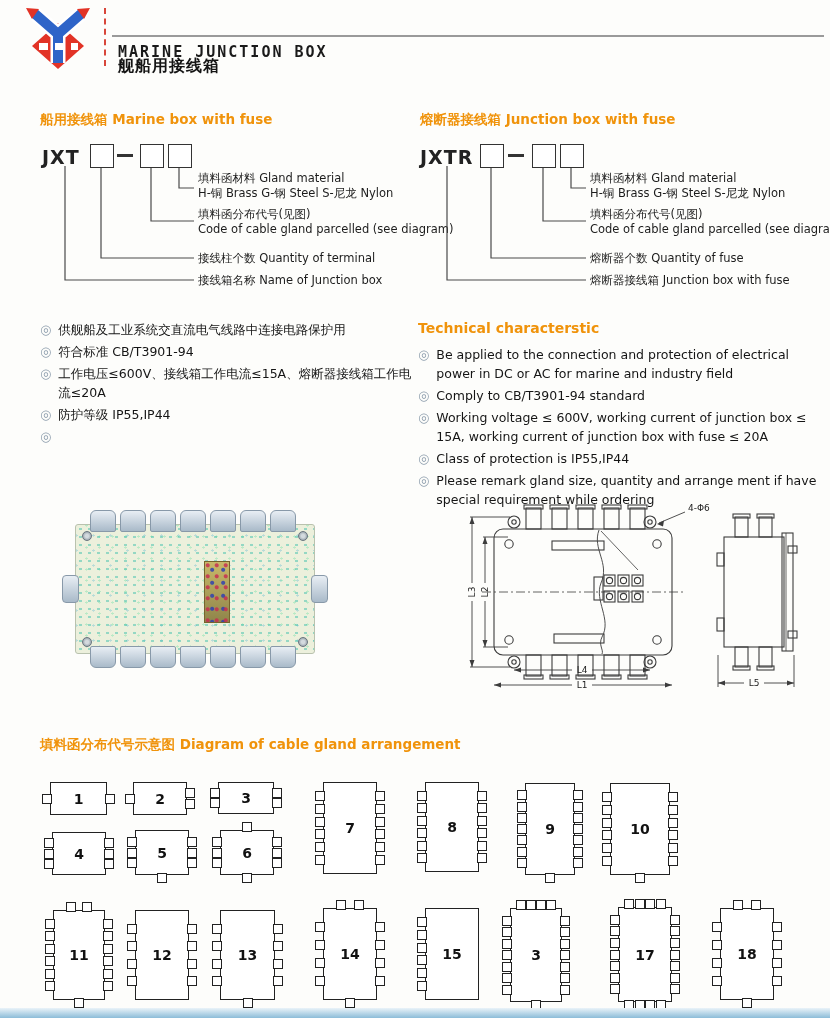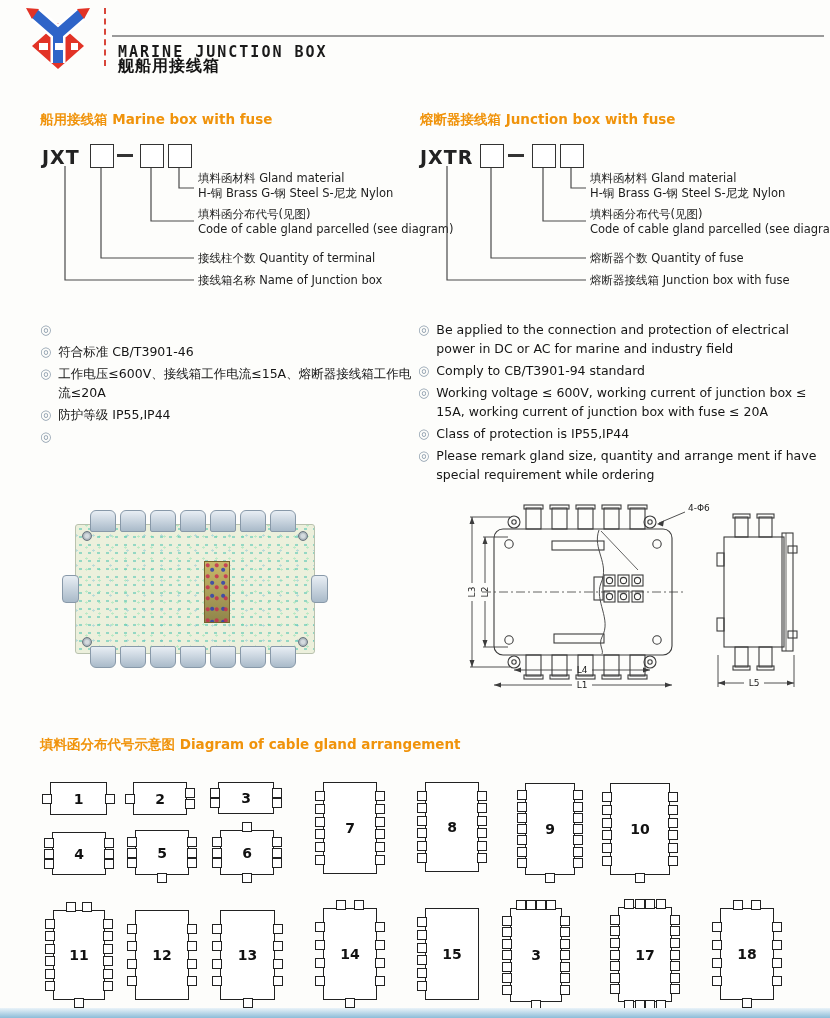--- a/index.html
+++ b/index.html
@@ -122,39 +122,41 @@
   <div class="cl" style="left:170px;top:79px;">H-铜 Brass   G-钢 Steel   S-尼龙 Nylon</div>
   <div class="cl" style="left:170px;top:100px;">填料函分布代号(见图)</div>
   <div class="cl" style="left:170px;top:115px;">Code of cable gland parcelled (see diagram)</div>
   <div class="cl" style="left:170px;top:144px;">熔断器个数 Quantity of fuse</div>
   <div class="cl" style="left:170px;top:166px;">熔断器接线箱 Junction box with fuse</div>
 </div>
 
 <div class="abs" style="left:40px;top:320px;width:374px;">
   <div class="ti">
     <span class="b">◎</span>
-    </div>
-  <div class="ti">
-    <span class="b">◎</span>
-    <span>符合标准 CB/T3901-46</span>
+    <span>供舰船及工业系统交直流电气线路中连接电路保护用</span>
+    </div>
+  <div class="ti">
+    <span class="b">◎</span>
+    <span>符合标准 CB/T3901-94</span>
     </div>
   <div class="ti">
     <span class="b">◎</span>
     <span>工作电压≤600V、接线箱工作电流≤15A、熔断器接线箱工作电流≤20A</span>
     </div>
   <div class="ti">
     <span class="b">◎</span>
     <span>防护等级 IP55,IP44</span>
     </div>
   <div class="ti">
     <span class="b">◎</span>
     </div>
 </div>
 
 <div class="abs" style="left:418px;top:320px;width:404px;">
+  <div class="sec-title big" style="margin-bottom:9px;">Technical characterstic</div>
   <div class="ti">
     <span class="b">◎</span>
     <span>Be applied to the connection and protection of electrical power in DC or AC for marine and industry field</span>
     </div>
   <div class="ti">
     <span class="b">◎</span>
     <span>Comply to CB/T3901-94 standard</span>
     </div>
   <div class="ti">
     <span class="b">◎</span>

